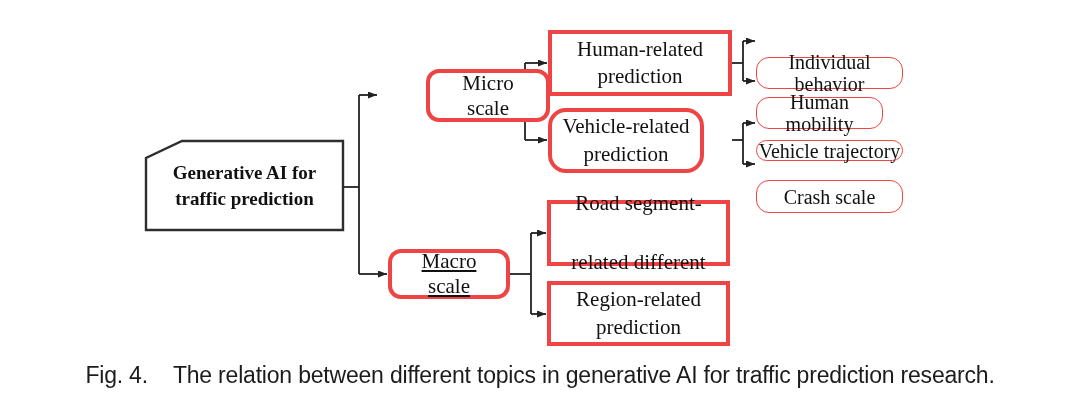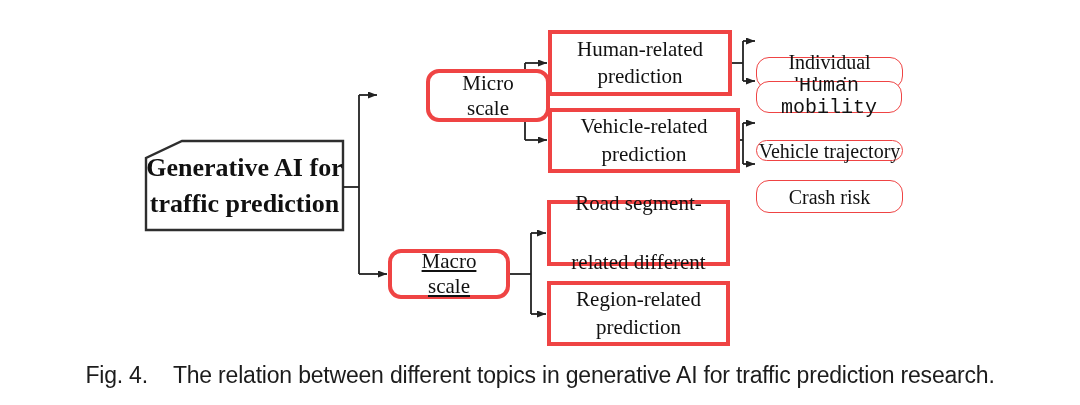--- a/index.html
+++ b/index.html
@@ -46,21 +46,21 @@
     border-width: 1.7px;
     font-size: 20px;
     line-height: 1.1;
     margin-top: 32px;
   }
   .root-node {
     
     border: none;
     background: transparent;
     z-index: 3;
-    font-size: 26px;
+    font-size: 19px;
     font-weight: bold;
     line-height: 1.35;
   }
   .caption {
     position: absolute;
     z-index: 2;
     left: 0;
     top: 362px;
     width: 1080px;
     text-align: center;
@@ -136,43 +136,43 @@
   </div>
   <div class="node scale-node" style="left:388px; top:249px; width:122px; height:50px;text-decoration:underline;">
     <span>Macro</span>
     <span>scale</span>
   </div>
 
   <div class="node mid-node" style="left:548px; top:30px; width:184px; height:66px;">
     <span>Human-related</span>
     <span>prediction</span>
   </div>
-  <div class="node mid-node" style="left:548px; top:108px; width:192px; height:65px;">
+  <div class="node mid-node" style="left:548px; top:108px; width:156px; height:65px;border-radius:18px;">
     <span>Vehicle-related</span>
     <span>prediction</span>
   </div>
   <div class="node mid-node" style="left:547px; top:200px; width:183px; height:66px;gap:32px;">
     <span>Road segment-</span>
     <span>related different</span>
   </div>
   <div class="node mid-node" style="left:547px; top:281px; width:183px; height:65px;">
     <span>Region-related</span>
     <span>prediction</span>
   </div>
 
   <div class="node leaf-node" style="left:756px; top:25px; width:147px; height:32px;">
     <span>Individual behavior</span>
   </div>
-  <div class="node leaf-node" style="left:756px; top:49px; width:146px; height:32px;font-family:Liberation Mono, monospace;">
+  <div class="node leaf-node" style="left:756px; top:65px; width:127px; height:32px;">
     <span>Human mobility</span>
   </div>
   <div class="node leaf-node" style="left:756px; top:108px; width:147px; height:21px;">
     <span>Vehicle trajectory</span>
   </div>
   <div class="node leaf-node" style="left:756px; top:148px; width:147px; height:33px;">
-    <span>Crash risk</span>
+    <span>Crash scale</span>
   </div>
 
   <div class="caption">
     <span class="fig-label">Fig. 4.</span><span>The relation between different topics in generative AI for traffic prediction research.</span>
   </div>
 
 </div>
 
 </body></html>

